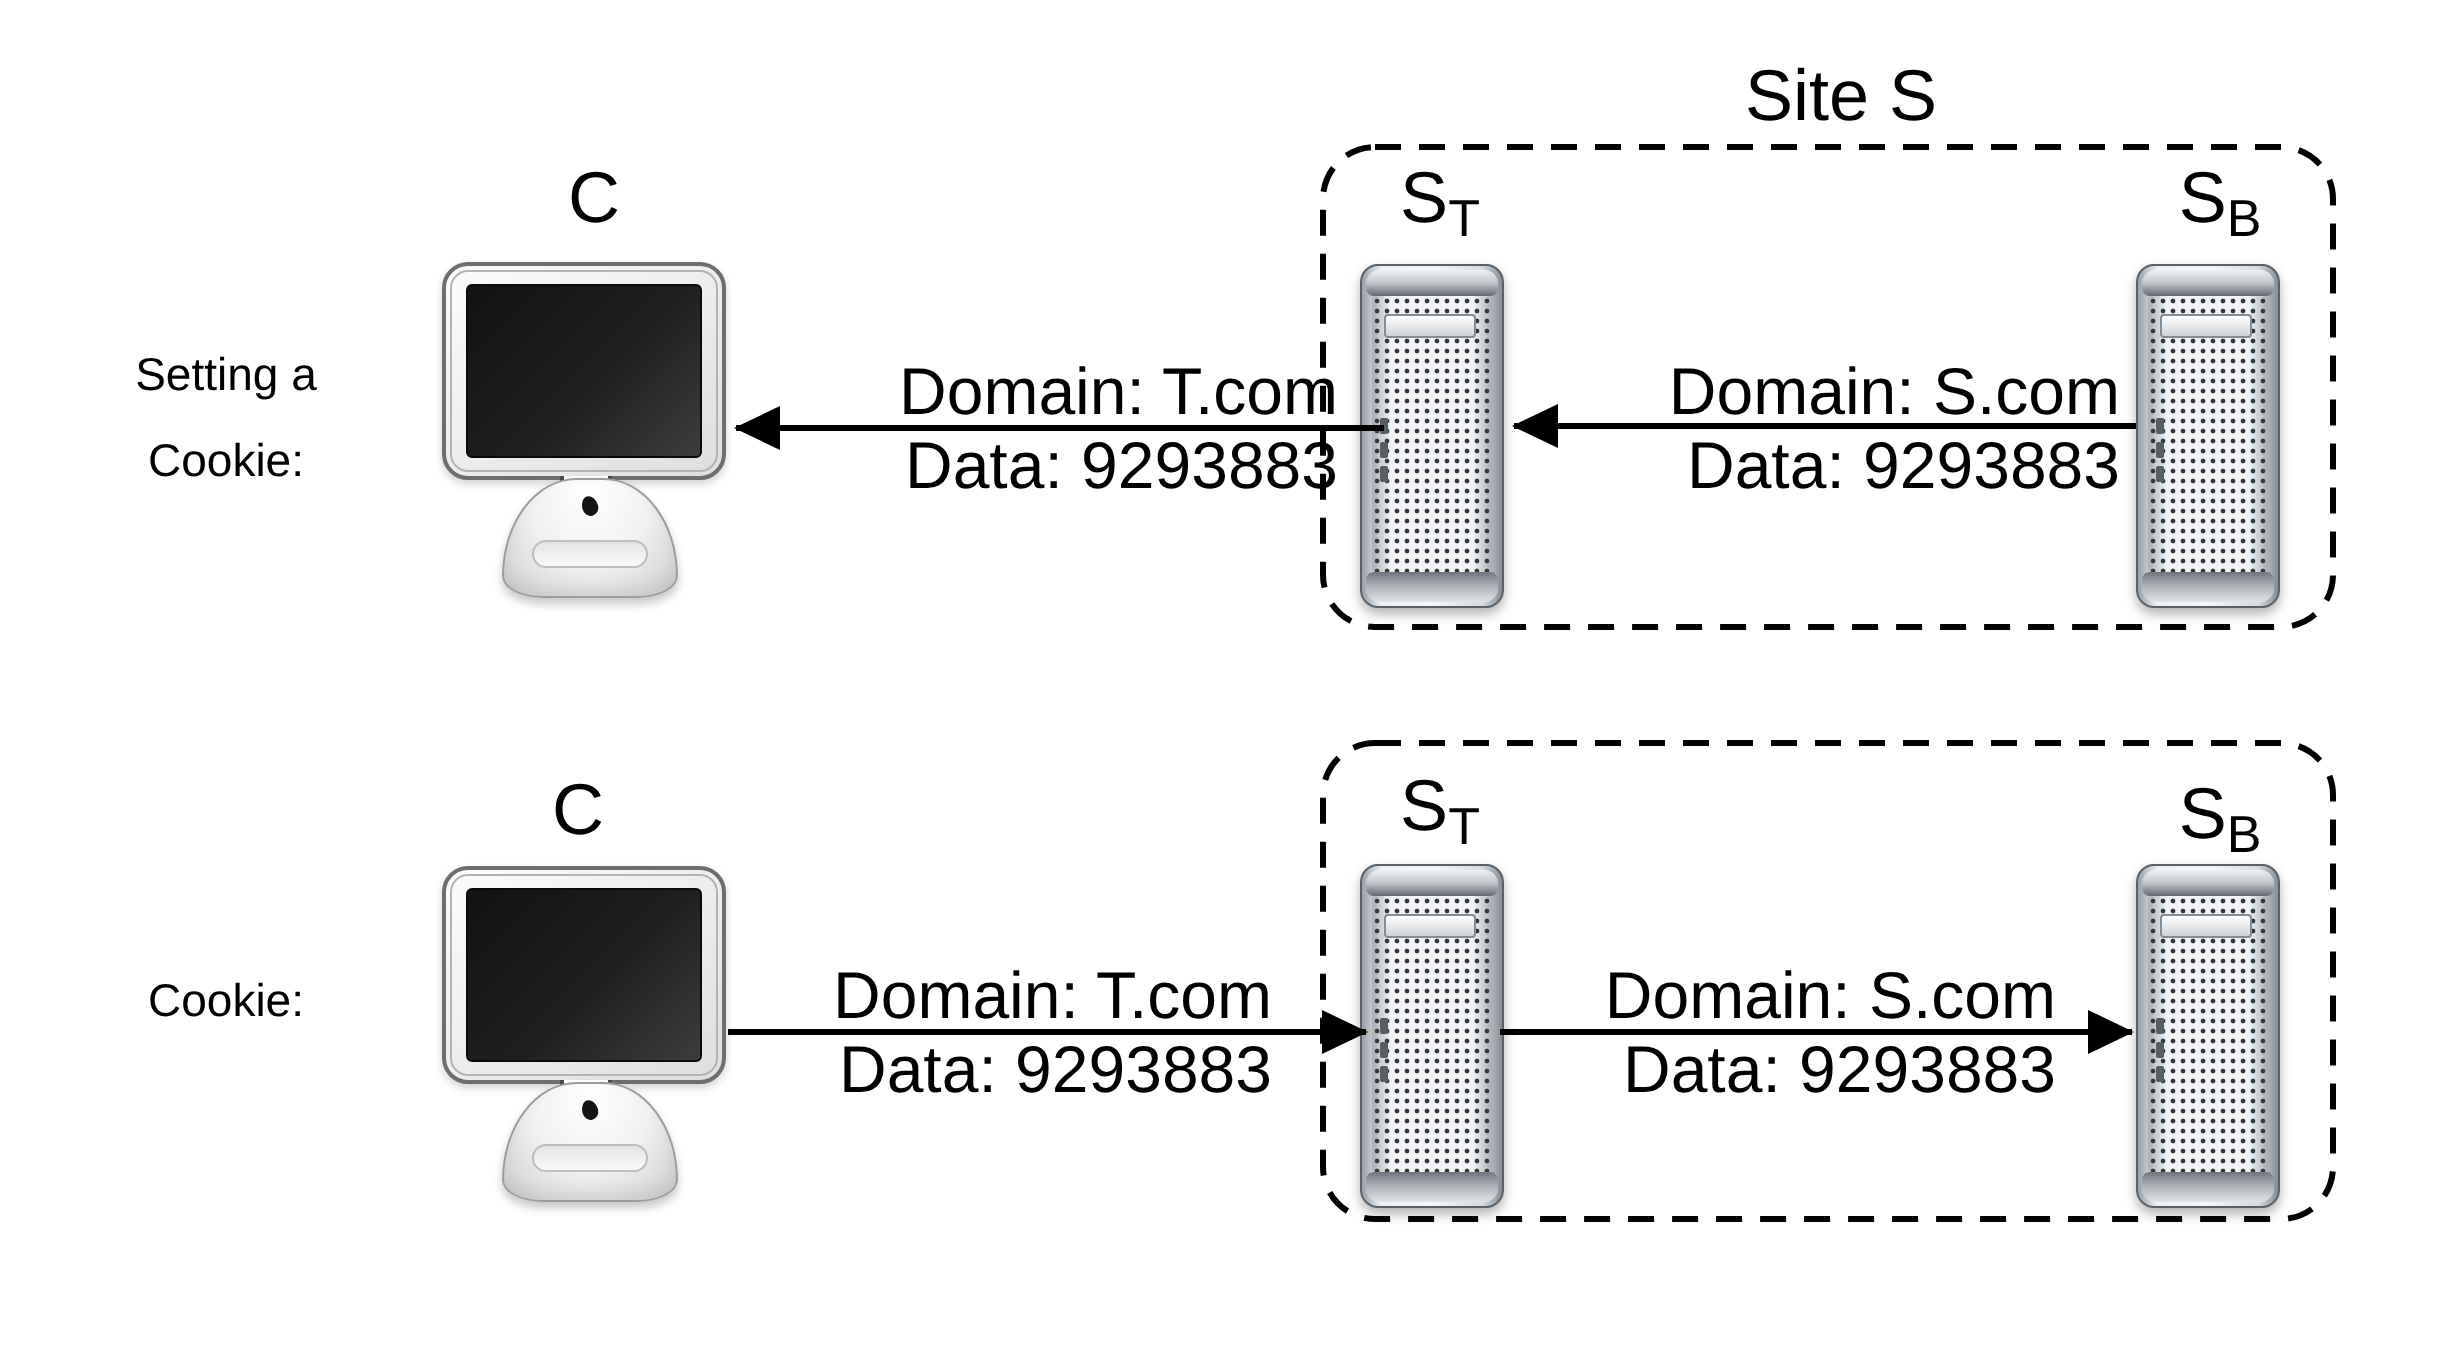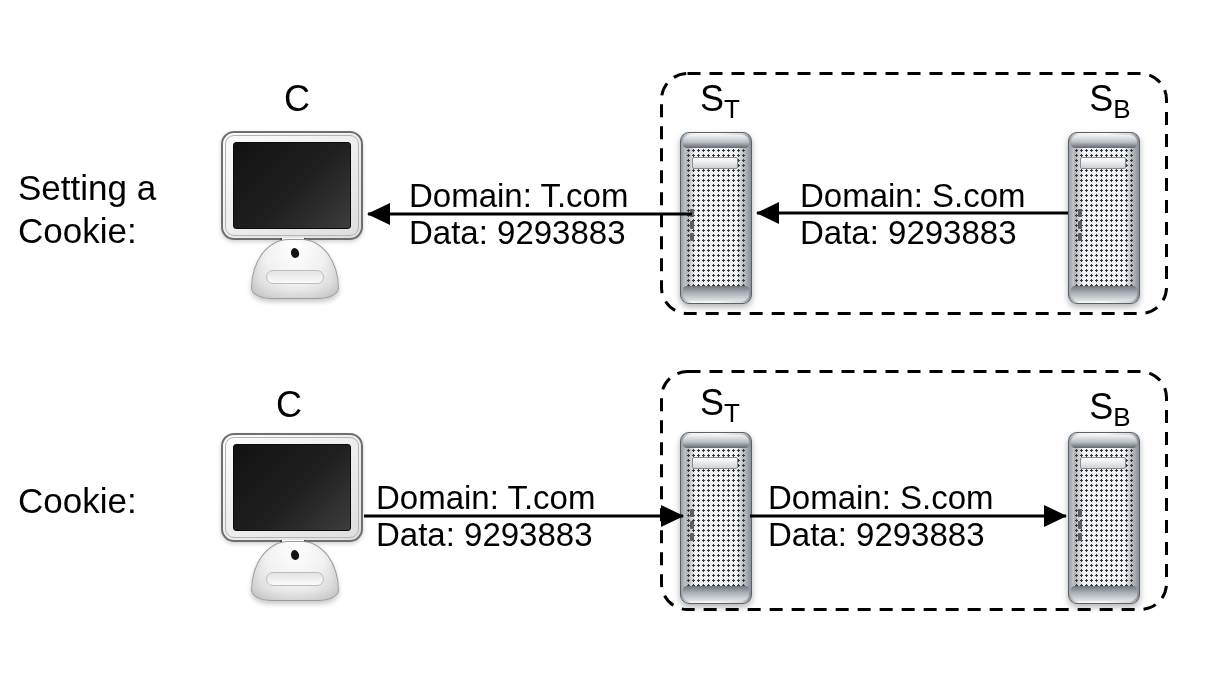--- a/index.html
+++ b/index.html
@@ -1,25 +1,25 @@
 <!DOCTYPE html>
 <html><head>
 <meta charset="utf-8">
 <style>
   html,body{margin:0;padding:0;background:#ffffff;}
   .canvas{
     position:relative;width:1223px;height:678px;background:#ffffff;
     font-family:"Liberation Sans","DejaVu Sans",sans-serif;color:#000;overflow:hidden;
   }
   
-  .action-label{position:absolute;width:190px;font-size:35px;line-height:43px;z-index:8;}
+  .action-label{position:absolute;width:190px;text-align:center;font-size:23px;line-height:43px;z-index:8;}
   .node-label{position:absolute;font-size:36px;text-align:center;z-index:8;}
   .node-label .sub{font-size:26px;position:relative;top:7px;}
   .site-label{position:absolute;font-size:36px;text-align:center;z-index:8;}
-  .msg{position:absolute;width:260px;text-align:left;font-size:33px;z-index:8;}
+  .msg{position:absolute;width:260px;text-align:right;font-size:33px;z-index:8;}
   .msg-line{height:37px;line-height:37px;white-space:nowrap;}
   
   .overlay{position:absolute;left:0;top:0;z-index:6;pointer-events:none;}
   
   .computer{position:absolute;width:146px;height:172px;z-index:2;}
   .monitor{position:absolute;left:0;top:2px;width:138px;height:105px;border:2px solid #6e6e6e;border-radius:13px;
     background:linear-gradient(145deg,#fcfcfc,#dedede);box-shadow:0 2px 4px rgba(0,0,0,.18);}
   .monitor-inner{position:absolute;left:2px;top:2px;right:2px;bottom:2px;border:1px solid #b3b3b3;border-radius:9px;}
   .screen{position:absolute;left:10px;top:9px;right:10px;bottom:9px;border:1px solid #0a0a0a;border-radius:3px;
     background:linear-gradient(135deg,#121212 0%,#1f1f1f 55%,#3d3d3d 100%);}
@@ -89,20 +89,23 @@
       <div class="apple-logo-icon"></div>
       <div class="dome-slot"></div>
     </div>
   </div>
 
   <div class="msg" style="left:409px;top:177px;">
     <div class="msg-line">Domain: T.com</div>
     <div class="msg-line">Data: 9293883</div>
   </div>
 
+  <div class="site-label" style="left:843px;top:27px;width:155px;">
+    <span>Site S</span>
+  </div>
 
   <div class="node-label" style="left:688px;top:78px;width:64px;">
     <span>S</span><span class="sub">T</span>
   </div>
   <div class="node-label" style="left:1078px;top:78px;width:64px;">
     <span>S</span><span class="sub">B</span>
   </div>
 
   <div class="server" style="left:680px;top:132px;">
     <div class="srv-front"></div>

